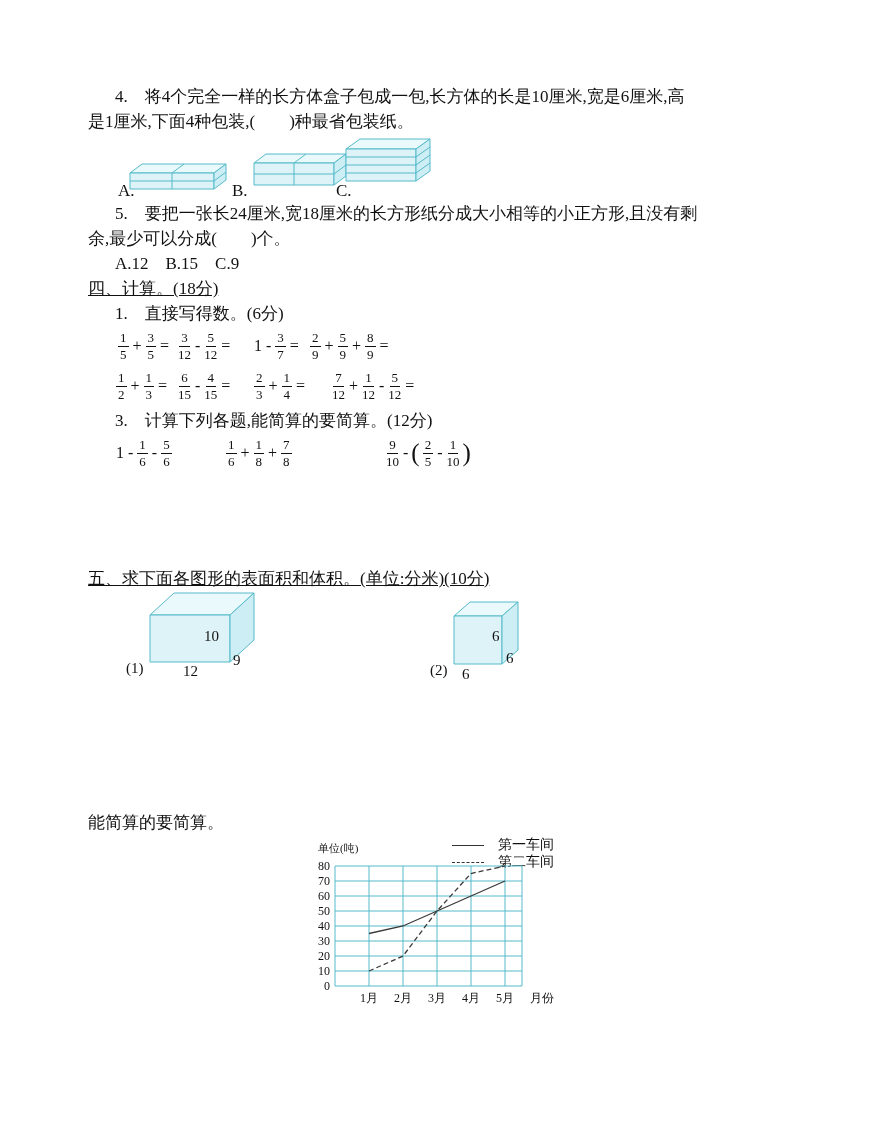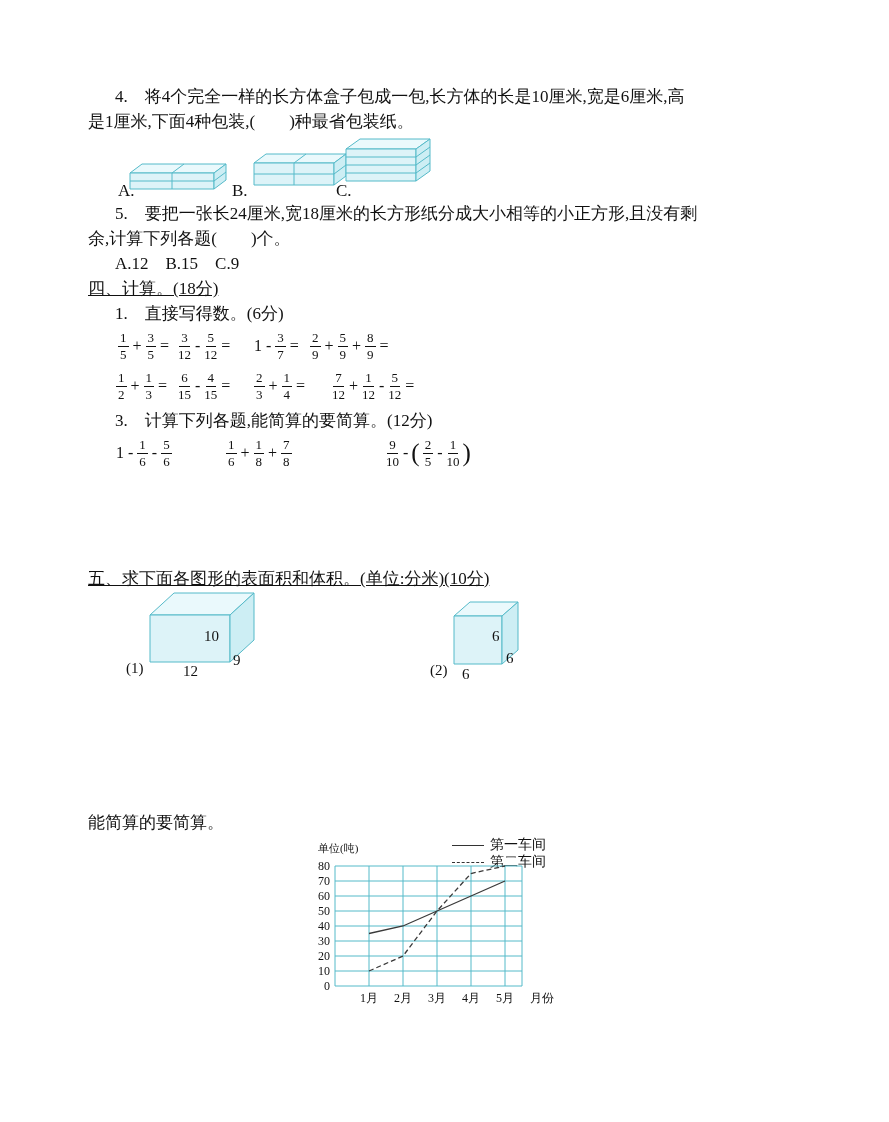--- a/index.html
+++ b/index.html
@@ -15,21 +15,21 @@
   .frac .fn{border-bottom:1px solid #111;padding:0 2px 1px;}
   .frac .fd{padding-top:1px;}
   .op{margin:0 2px;}
   .bigp{font-size:25px;line-height:.9;margin:0 1px;font-weight:400;}
   .illus{position:absolute;}
   .illus polygon,.illus line{stroke:#55bac9;stroke-width:1;stroke-linejoin:round;}
   .face-top{fill:#eaf9fc;}
   .face-front{fill:#ddf3f8;}
   .face-side{fill:#cdeef4;}
   .dim{position:absolute;font-size:15px;white-space:nowrap;}
-  .legend-row{position:absolute;display:flex;align-items:center;gap:6px;font-size:14px;white-space:nowrap;}
+  .legend-row{position:absolute;display:flex;align-items:center;gap:14px;font-size:14px;white-space:nowrap;}
   .legend-line{width:32px;height:0;border-top:1.5px solid #333;display:inline-block;}
   .legend-line.dashed{border-top-style:dashed;}
   svg text{font-family:"Liberation Serif","DejaVu Serif",serif;}
 </style>
 </head>
 <body>
 
 <div class="page">
 
   <div class="t" style="left:115px;top:86px">4.　将4个完全一样的长方体盒子包成一包,长方体的长是10厘米,宽是6厘米,高</div>
@@ -65,21 +65,21 @@
     <line x1="72" y1="27" x2="86" y2="17"></line>
     <line x1="72" y1="35" x2="86" y2="25"></line>
     <line x1="72" y1="43" x2="86" y2="33"></line>
   </svg>
 
   <div class="t" style="left:118px;top:180px">A.</div>
   <div class="t" style="left:232px;top:180px">B.</div>
   <div class="t" style="left:336px;top:180px">C.</div>
 
   <div class="t" style="left:115px;top:203px">5.　要把一张长24厘米,宽18厘米的长方形纸分成大小相等的小正方形,且没有剩</div>
-  <div class="t" style="left:88px;top:228px">余,计算下列各题(　　)个。</div>
+  <div class="t" style="left:88px;top:228px">余,最少可以分成(　　)个。</div>
   <div class="t" style="left:115px;top:253px">A.12　B.15　C.9</div>
 
   <div class="t sec" style="left:88px;top:278px">四、计算。(18分)</div>
   <div class="t" style="left:115px;top:303px">1.　直接写得数。(6分)</div>
 
   <div class="expr" style="left:116px;top:331px">
       <span class="frac">
         <span class="fn">1</span>
         <span class="fd">5</span>
       </span>

